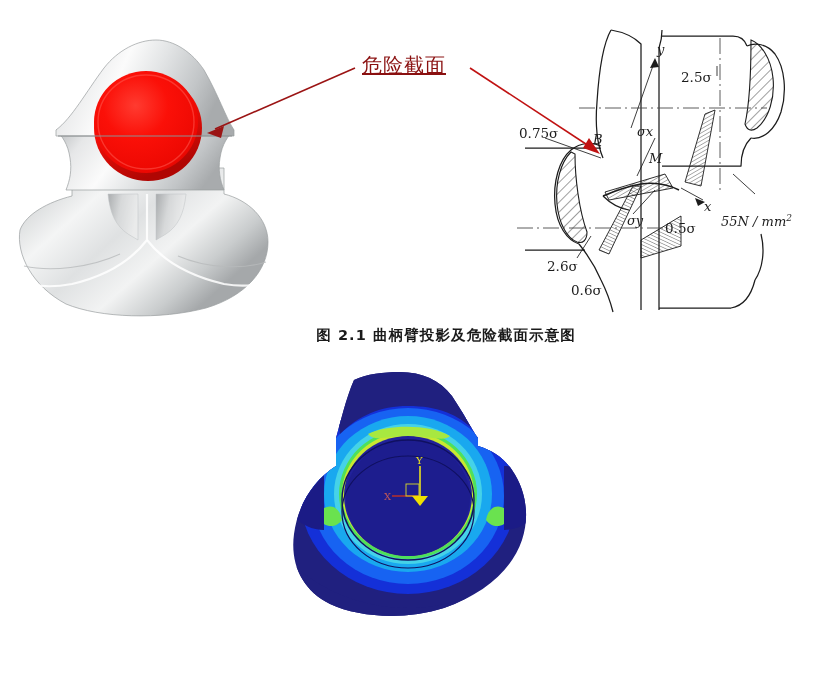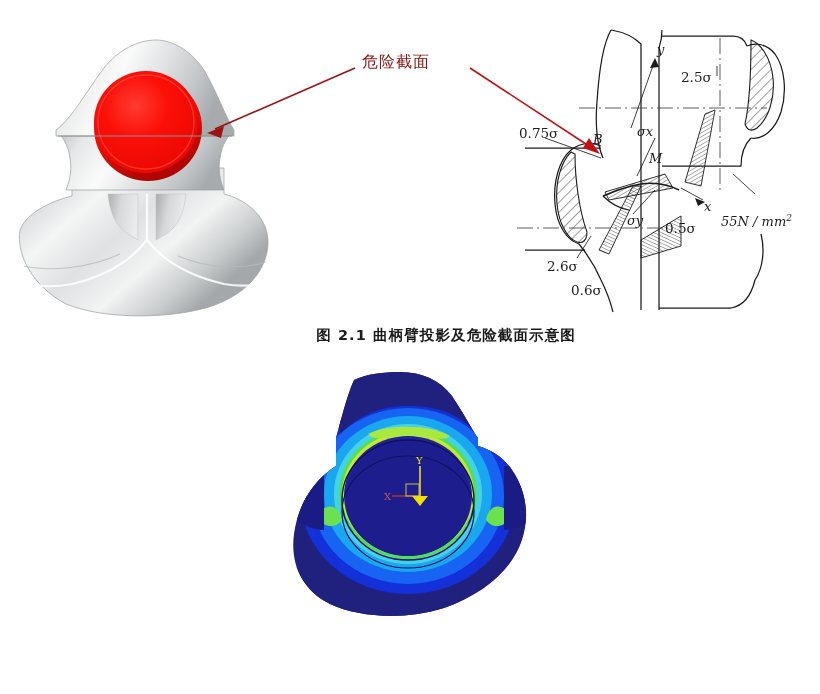--- a/index.html
+++ b/index.html
@@ -41,24 +41,25 @@
     left: 505px;
     top: 18px;
     width: 310px;
     height: 300px;
   }
   .annotation-text {
     position: absolute;
     left: 362px;
     top: 52px;
     font-family: "DejaVu Sans", sans-serif;
-    font-size: 16px;
+    font-size: 20px;
     color: #8a1010;
     letter-spacing: 1px;
     white-space: nowrap;
+    text-decoration: underline;
   }
   .arrow-layer {
     position: absolute;
     left: 0;
     top: 0;
     width: 820px;
     height: 355px;
     pointer-events: none;
   }
 

